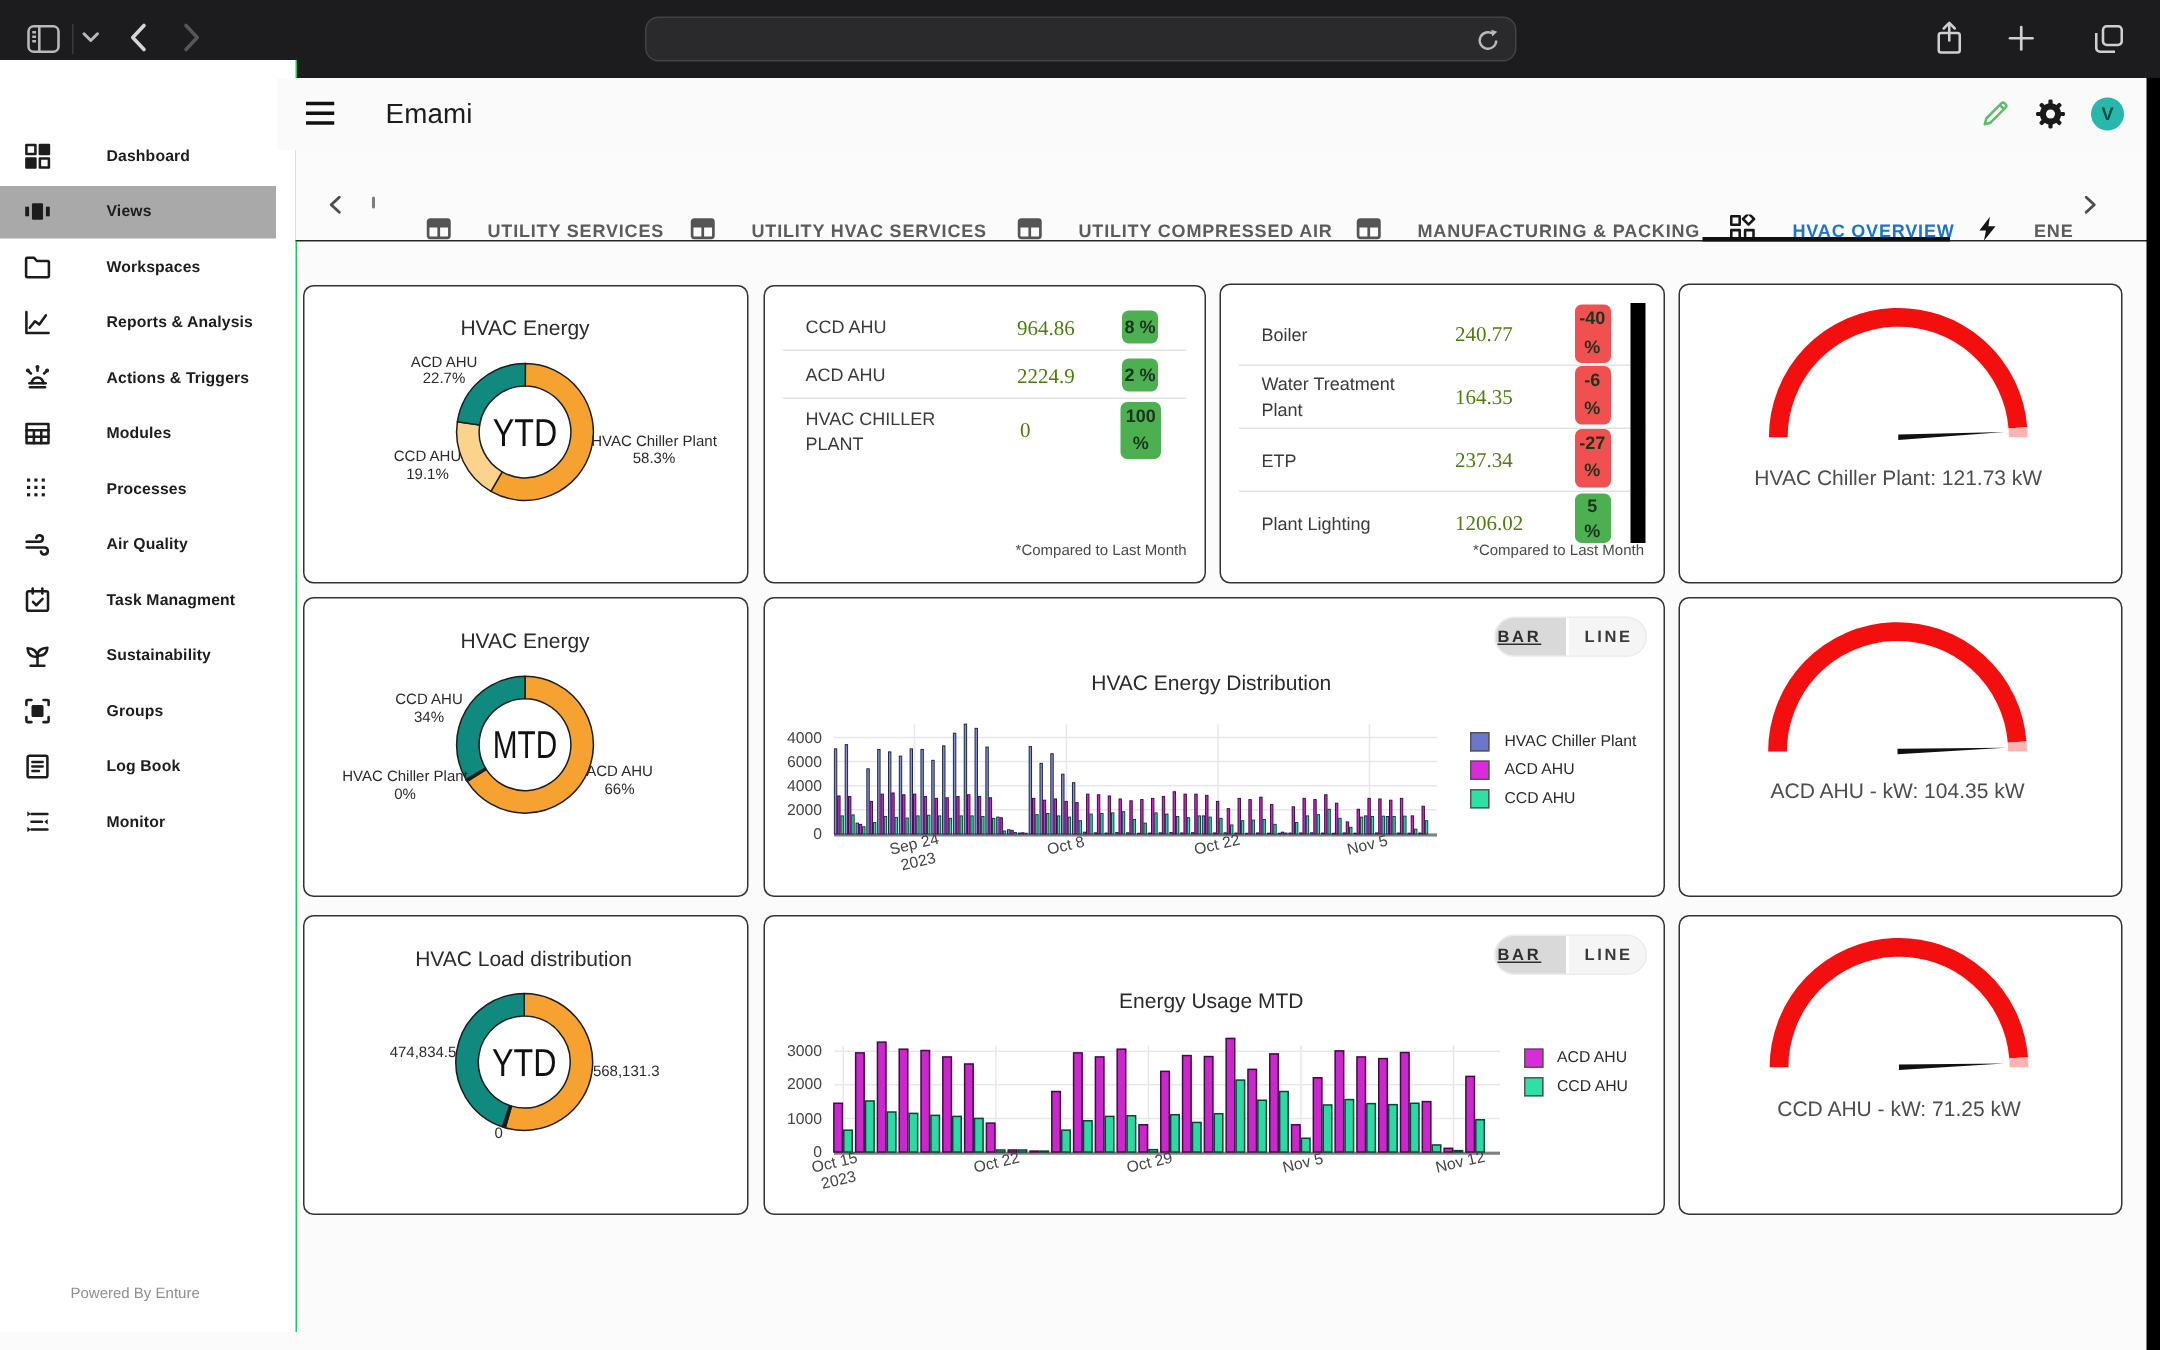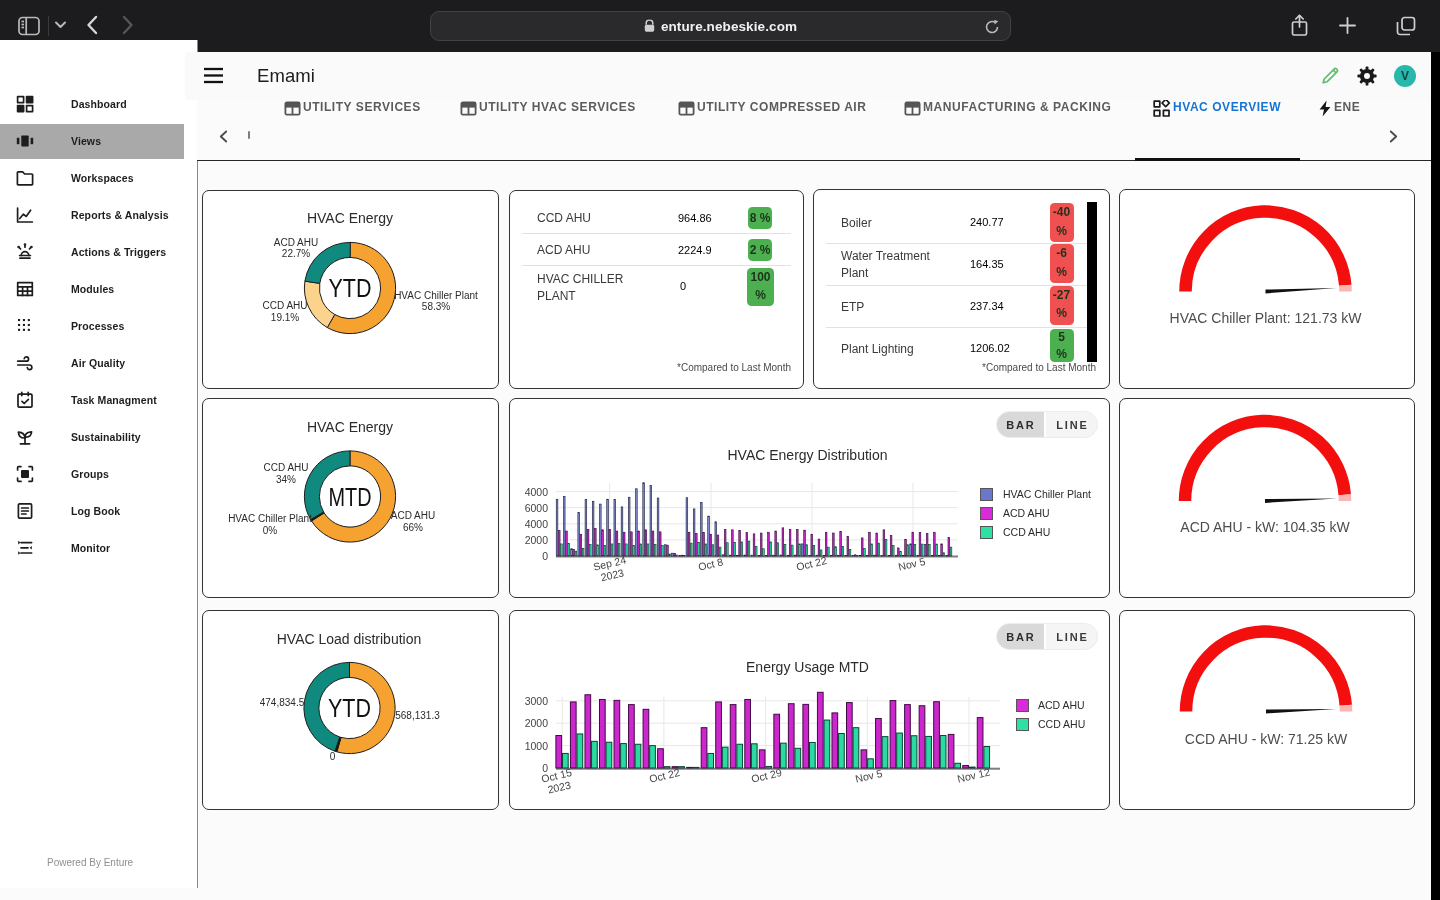--- a/index.html
+++ b/index.html
@@ -8,30 +8,30 @@
 .ab { position:absolute; }
 #chrome { position:absolute; left:0; top:0; width:1440px; height:52px; background:#1c1c1e; }
 #addrbar { position:absolute; left:430px; top:11px; width:581px; height:30px; background:#2a2a2c; border:1px solid #424245; border-radius:9px; }
 #addrtxt { position:absolute; left:0; right:0; top:50%; transform:translateY(-50%); text-align:center; color:#f1f1f3; font-size:13.5px; font-weight:700; letter-spacing:.1px; }
 #sidebar { position:absolute; left:0; top:40px; width:198px; height:848px; background:#ffffff; border-right:1px solid #22c55e; }
 .sitem { position:absolute; left:0; width:184px; height:36px; }
 .sitem .ic { position:absolute; left:15px; top:50%; transform:translateY(-50%); width:20px; height:20px; }
 .sitem .tx { position:absolute; left:71px; top:50%; transform:translateY(-50%); font-size:10.5px; font-weight:700; color:#1d1d1d; letter-spacing:.1px; white-space:nowrap; }
 #appbar { position:absolute; left:185px; top:52px; width:1255px; height:48px; background:#fafafa; }
 #tabsrow { position:absolute; left:197px; top:100px; width:1235px; height:61px; background:#fbfbfb; border-bottom:1.5px solid #262626; }
-.tab { position:absolute; top:100px; height:61px; display:flex; align-items:flex-start; gap:2px; color:#5c5c5c; font-size:12px; font-weight:700; letter-spacing:0.55px; white-space:nowrap; }
+.tab { position:absolute; top:100px; height:61px; display:flex; align-items:flex-end; gap:24px; color:#5c5c5c; font-size:12px; font-weight:700; letter-spacing:0.55px; white-space:nowrap; }
 #tabund { position:absolute; left:1135px; top:157.5px; width:165px; height:3.5px; background:#101010; z-index:3; }
 .card { position:absolute; background:#ffffff; border:1.7px solid #333333; border-radius:7px; }
 .vthumb { position:absolute; background:#000; }
 .badge { position:absolute; border-radius:4.5px; text-align:center; color:#1d331d; font-size:12px; font-weight:700; }
 .divline { position:absolute; height:1px; background:#e2e2e2; }
 .rowlab { position:absolute; font-size:12px; color:#3a3a3a; line-height:16.5px; }
-.rowval { position:absolute; font-size:11px; color:#000000; }
+.rowval { position:absolute; font-size:14px; color:#4d7c0f;font-family:Liberation Serif, serif; }
 .toggle { position:absolute; width:102px; height:27px; border-radius:14px; background:#f5f5f5; border:1px solid #ececec; overflow:hidden; font-size:11px; font-weight:700; letter-spacing:1.8px; color:#2e2e2e; }
-.toggle .bar { position:absolute; left:0; top:0; width:49px; height:27px; background:#d9d9d9; border-right:2px solid #fff; text-align:center; line-height:27px; text-indent:1.8px; }
+.toggle .bar { position:absolute; left:0; top:0; width:49px; height:27px; background:#d9d9d9; border-right:2px solid #fff; line-height:27px; text-indent:1.8px;text-decoration:underline; }
 .toggle .line { position:absolute; right:0; top:0; width:50px; height:27px; text-align:center; line-height:27px; color:#3a3a3a; text-indent:1.8px; }
 #vscroll { position:absolute; left:1431px; top:52px; width:9px; height:848px; background:#000; z-index:9; }
 </style>
 </head>
 <body>
 
 <div id="chrome">
   <svg class="ab" style="left:17px;top:14px" width="24" height="24" viewBox="0 0 24 24" fill="none" stroke="#b9b9bc" stroke-width="1.7">
     <rect x="2" y="3.5" width="20" height="17" rx="3.5"></rect>
       <line x1="9.2" y1="3.5" x2="9.2" y2="20.5"></line>
@@ -43,24 +43,20 @@
   <svg class="ab" style="left:54px;top:20px" width="13" height="9" viewBox="0 0 13 9" fill="none" stroke="#b9b9bc" stroke-width="2" stroke-linecap="round" stroke-linejoin="round">
       <polyline points="2,2.5 6.5,7 11,2.5"></polyline>
     </svg>
   <svg class="ab" style="left:85px;top:14px" width="14" height="22" viewBox="0 0 14 22" fill="none" stroke="#d6d6d8" stroke-width="2.4" stroke-linecap="round" stroke-linejoin="round">
       <polyline points="11,3 3.5,11 11,19"></polyline>
     </svg>
   <svg class="ab" style="left:121px;top:14px" width="14" height="22" viewBox="0 0 14 22" fill="none" stroke="#55555a" stroke-width="2.4" stroke-linecap="round" stroke-linejoin="round">
       <polyline points="3,3 10.5,11 3,19"></polyline>
     </svg>
   <div id="addrbar">
-    <div id="addrtxt"><svg width="11" height="13" viewBox="0 0 11 13" style="vertical-align:-2px;margin-right:6px">
-          <path d="M2.2,5.2 V3.8 a3.3,3.3 0 0 1 6.6,0 V5.2" fill="none" stroke="#cfcfd2" stroke-width="1.5"></path>
-          <rect x="0.8" y="5.2" width="9.4" height="7" rx="1.6" fill="#cfcfd2"></rect>
-        </svg>enture.nebeskie.com</div>
     <svg class="ab" style="right:10px;top:7px" width="16" height="16" viewBox="0 0 16 16" fill="none" stroke="#b9b9bc" stroke-width="1.6">
         <path d="M13.5,8 a5.5,5.5 0 1 1 -2.2,-4.4"></path>
         <polygon points="10.2,0.8 14.2,2.2 10.8,5.4" fill="#b9b9bc" stroke="none"></polygon>
       </svg>
   </div>
   <svg class="ab" style="left:1290px;top:13px" width="19" height="25" viewBox="0 0 19 25" fill="none" stroke="#cfcfd2" stroke-width="1.7" stroke-linecap="round" stroke-linejoin="round">
     <rect x="2.5" y="9" width="14" height="13" rx="1.5"></rect>
       <line x1="9.5" y1="2.5" x2="9.5" y2="14"></line>
       <polyline points="5.8,6 9.5,2.3 13.2,6"></polyline>
   </svg>

